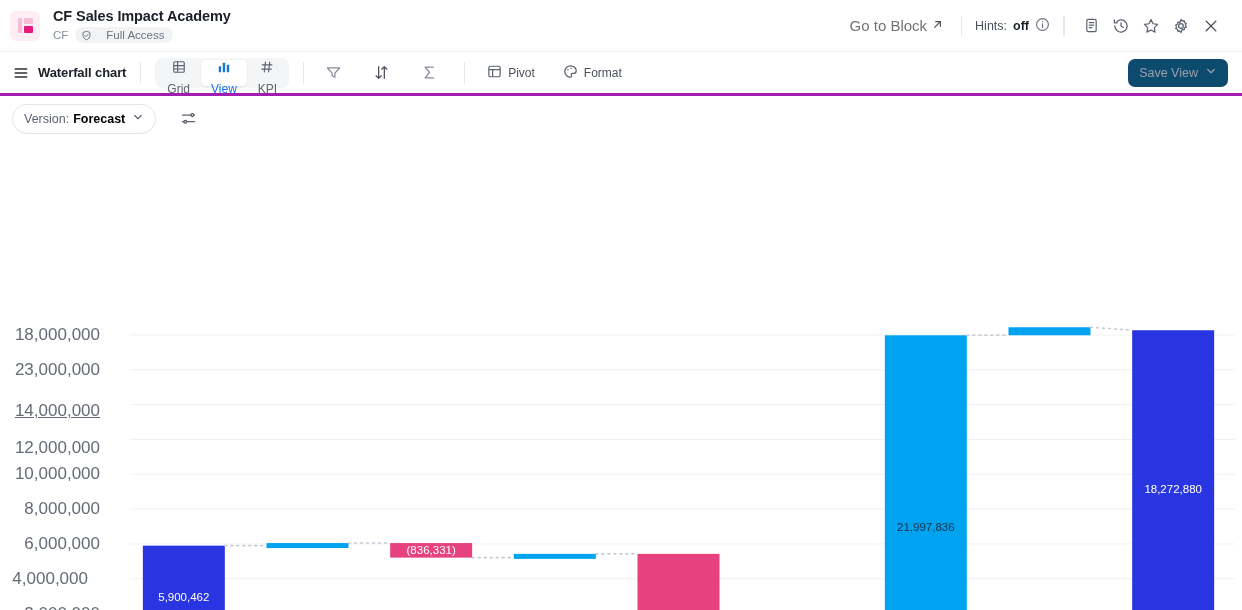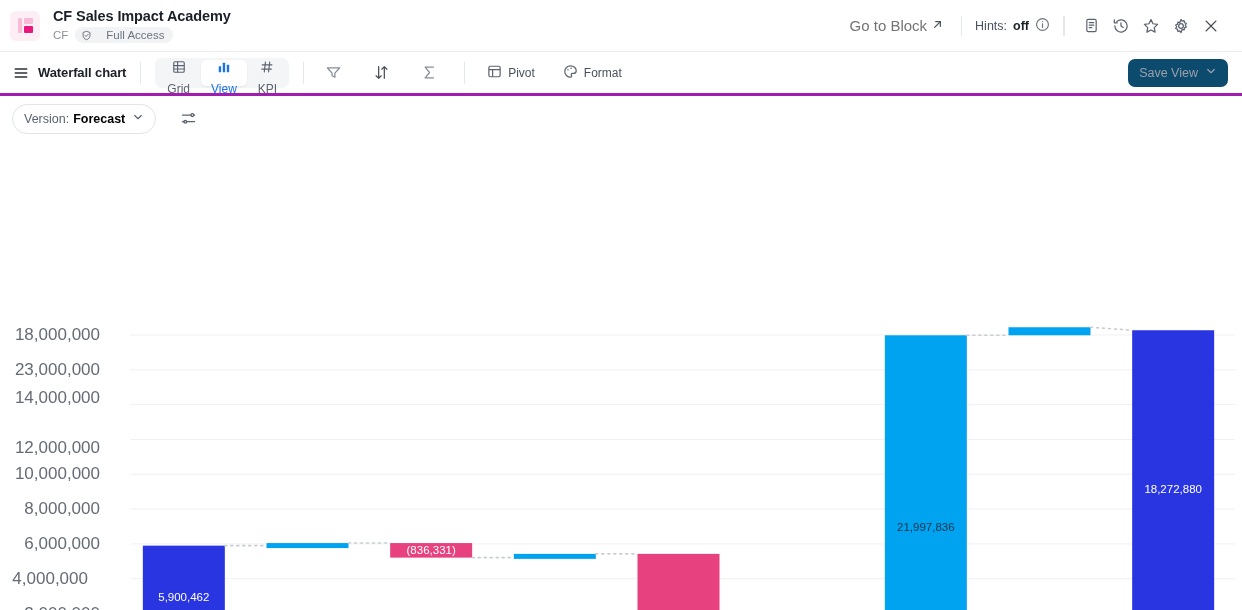--- a/index.html
+++ b/index.html
@@ -346,21 +346,21 @@
       <line x1="843.1666666666667" y1="577.2377037272727" x2="884.8333333333334" y2="577.2377037272727" stroke="#c8ccd4" stroke-width="1.6" stroke-dasharray="2 4" stroke-linecap="round"></line>
       <rect x="884.8333333333334" y="194.275377" width="82" height="382.9623267272727" fill="#00A3F0"></rect>
       <line x1="966.8333333333334" y1="194.275377" x2="1008.5" y2="194.275377" stroke="#c8ccd4" stroke-width="1.6" stroke-dasharray="2 4" stroke-linecap="round"></line>
       <rect x="1008.5" y="186.24978609090908" width="82" height="8.025590909090909" fill="#00A3F0"></rect>
       <line x1="1090.5" y1="186.24978609090908" x2="1132.1666666666667" y2="189.24940727272727" stroke="#c8ccd4" stroke-width="1.6" stroke-dasharray="2 4" stroke-linecap="round"></line>
       <rect x="1132.1666666666667" y="189.24940727272727" width="82" height="318.11422909090913" fill="#2935E0"></rect>
     </svg>
   <div class="ytick-layer" id="yticks">
       <div class="ylabel" style="top: 194px; right: 22px;">18,000,000</div>
       <div class="ylabel" style="top: 228.818px; right: 22px;">23,000,000</div>
-      <div class="ylabel" style="top: 257px; right: 22px;">14,000,000</div>
+      <div class="ylabel" style="top: 270px; right: 22px; text-decoration: underline;">14,000,000</div>
       <div class="ylabel" style="top: 307px; right: 22px;">12,000,000</div>
       <div class="ylabel" style="top: 333.273px; right: 22px;">10,000,000</div>
       <div class="ylabel" style="top: 368.091px; right: 22px;">8,000,000</div>
       <div class="ylabel" style="top: 402.909px; right: 22px;">6,000,000</div>
       <div class="ylabel" style="top: 437.727px; right: 34px;">4,000,000</div>
       <div class="ylabel" style="top: 472.545px; right: 22px;">2,000,000</div>
     </div>
   <div id="xticks"></div>
   <div id="blabels">
       <div class="bar-label" style="left: 183.833px; top: 456.003px; color: rgb(255, 255, 255);">5,900,462</div>

